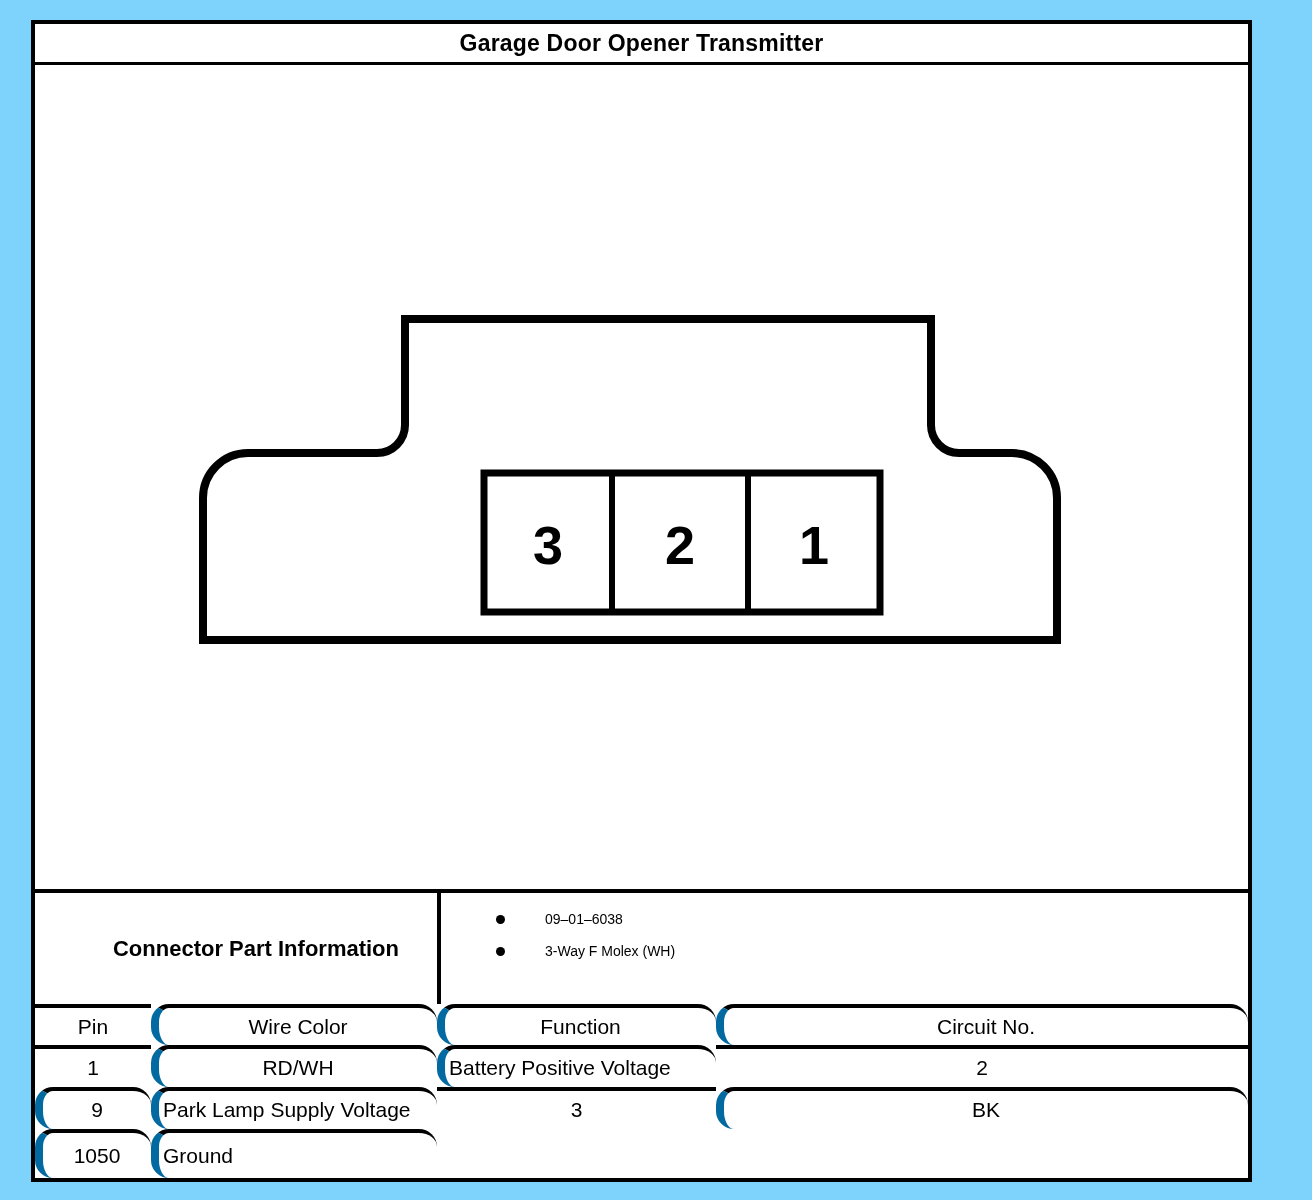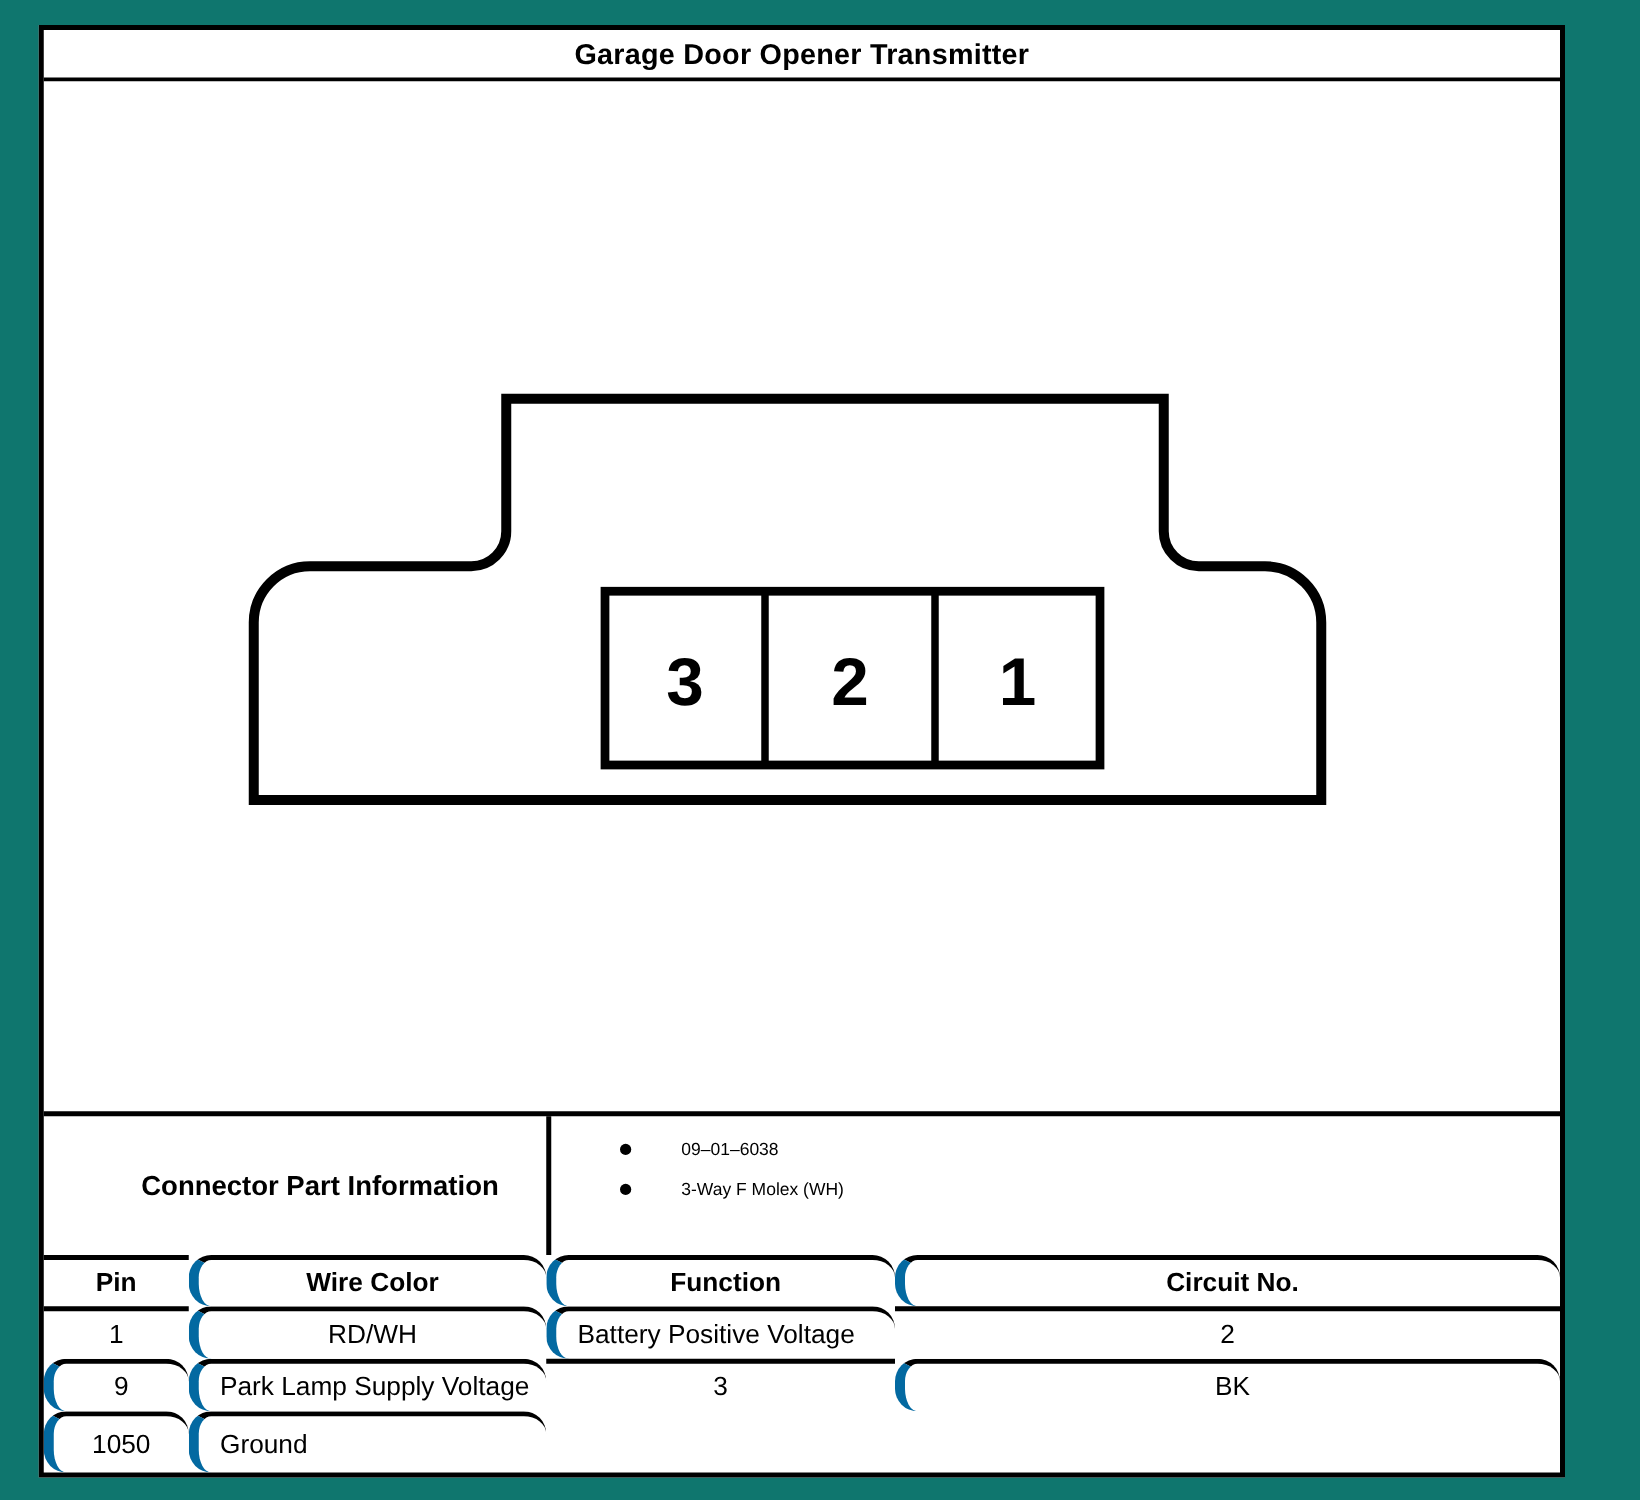--- a/index.html
+++ b/index.html
@@ -1,21 +1,21 @@
 <!DOCTYPE html>
 <html><head>
 <meta charset="utf-8">
 <style>
   * { box-sizing: border-box; }
   html, body { margin: 0; padding: 0; background: #ffffff; }
   .page {
     position: relative;
     width: 1312px;
     height: 1200px;
-    background: #0f766e;
+    background: #7dd3fc;
     font-family: "Liberation Sans", sans-serif;
     color: #000000;
   }
   .frame {
     position: absolute;
     left: 31px;
     top: 20px;
     width: 1221px;
     height: 1162px;
     border: 4px solid #000;
@@ -51,22 +51,22 @@
     grid-template-columns: 116px 286px 279px 1fr;
     grid-template-rows: 111px 41px 42px 42px 1fr;
   }
   .cell {
     display: flex;
     align-items: center;
     justify-content: center;
     font-size: 21px;
     overflow: hidden;
   }
-  .cell.bold { font-weight: bold; }
-  .cell.left { justify-content: flex-start; padding-left: 17px; }
+  .cell.bold { font-weight: normal; }
+  .cell.left { justify-content: flex-start; padding-left: 4px; }
   .bl { border-left: 8px solid #0369a1; border-radius: 18px; }
   .bt { border-top: 4px solid #000; }
   .part-label {
     grid-column: 1 / 3;
     display: flex;
     align-items: center;
     justify-content: center;
     font-size: 22px;
     font-weight: bold;
     padding-left: 40px;

